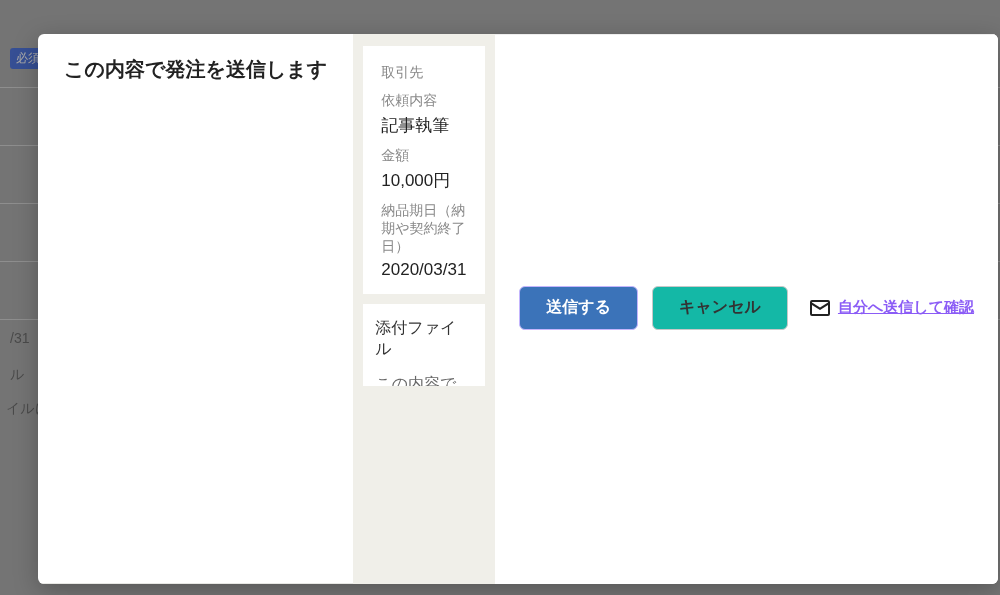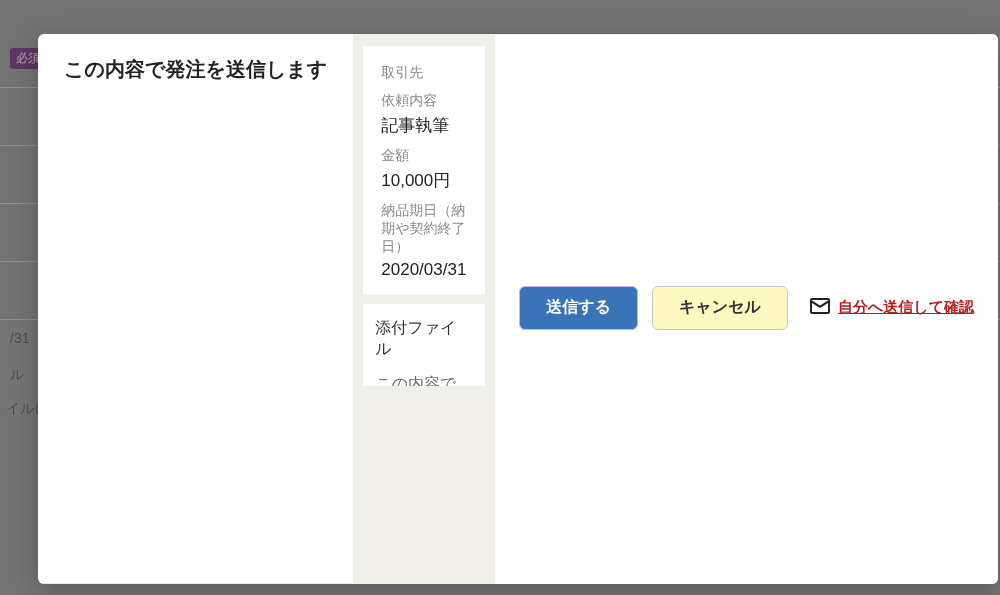--- a/index.html
+++ b/index.html
@@ -11,21 +11,21 @@
       position: relative;
       overflow: hidden;
     }
     .bg-content {
       position: absolute;
       inset: 0;
       color: #444;
       font-size: 14px;
     }
     .bg-row { height: 58px; border-bottom: 1px solid #ccc; display: flex; align-items: center; padding-left: 10px; }
-    .bg-required { background: #701a75; color: #fff; padding: 2px 6px; border-radius: 3px; font-size: 12px; }
+    .bg-required { background: #1d4ed8; color: #fff; padding: 2px 6px; border-radius: 3px; font-size: 12px; }
     .bg-bottom-link {
       position: absolute;
       bottom: 18px;
       left: 50%;
       transform: translateX(-50%);
       color: #1976c0;
       font-size: 14px;
     }
     .overlay {
       position: absolute;
@@ -104,30 +104,30 @@
       display: inline-flex;
       align-items: center;
       justify-content: center;
     }
     .btn-primary {
       background: #3b73b9;
       color: #fff;
       border: 1px solid #c4b5fd;
     }
     .btn-secondary {
-      background: #fef9c3;
+      background: #14b8a6;
       color: #333;
       border: 1px solid #c8c8c8;
     }
     .self-send {
       display: inline-flex;
-      align-items: flex-start;
+      align-items: center;
       gap: 8px;
       margin-left: 8px;
-      color: #b91c1c;
+      color: #8b5cf6;
       font-size: 15px;
       font-weight: 600;
       text-decoration: underline;
       cursor: pointer;
     }
     .mail-icon {
       color: #222;
       display: inline-flex;
     }
   </style>

